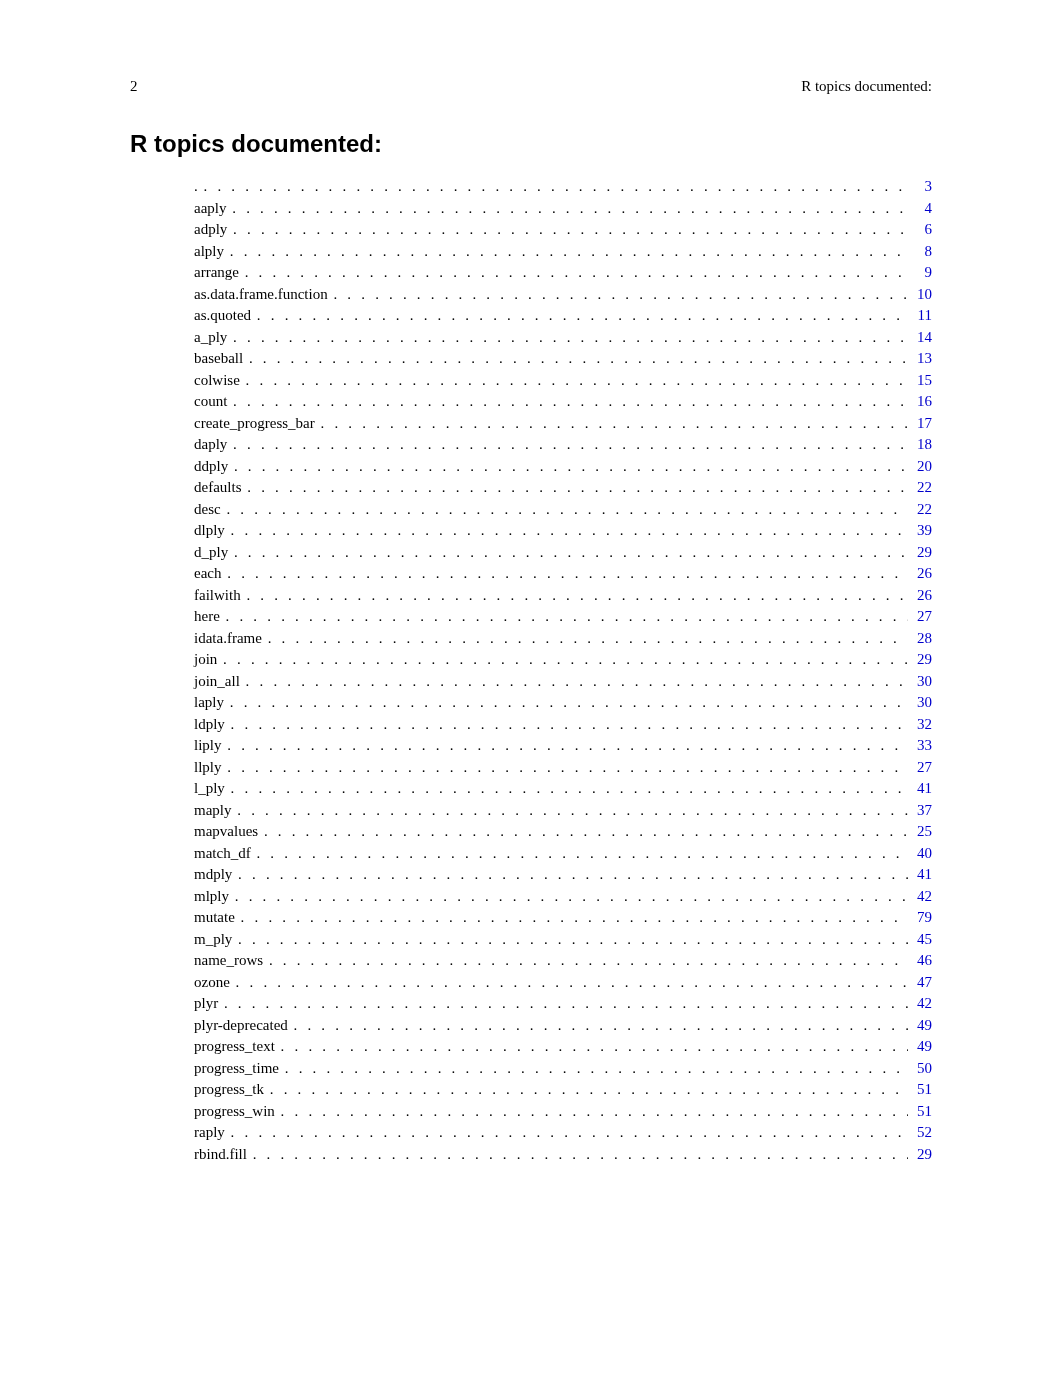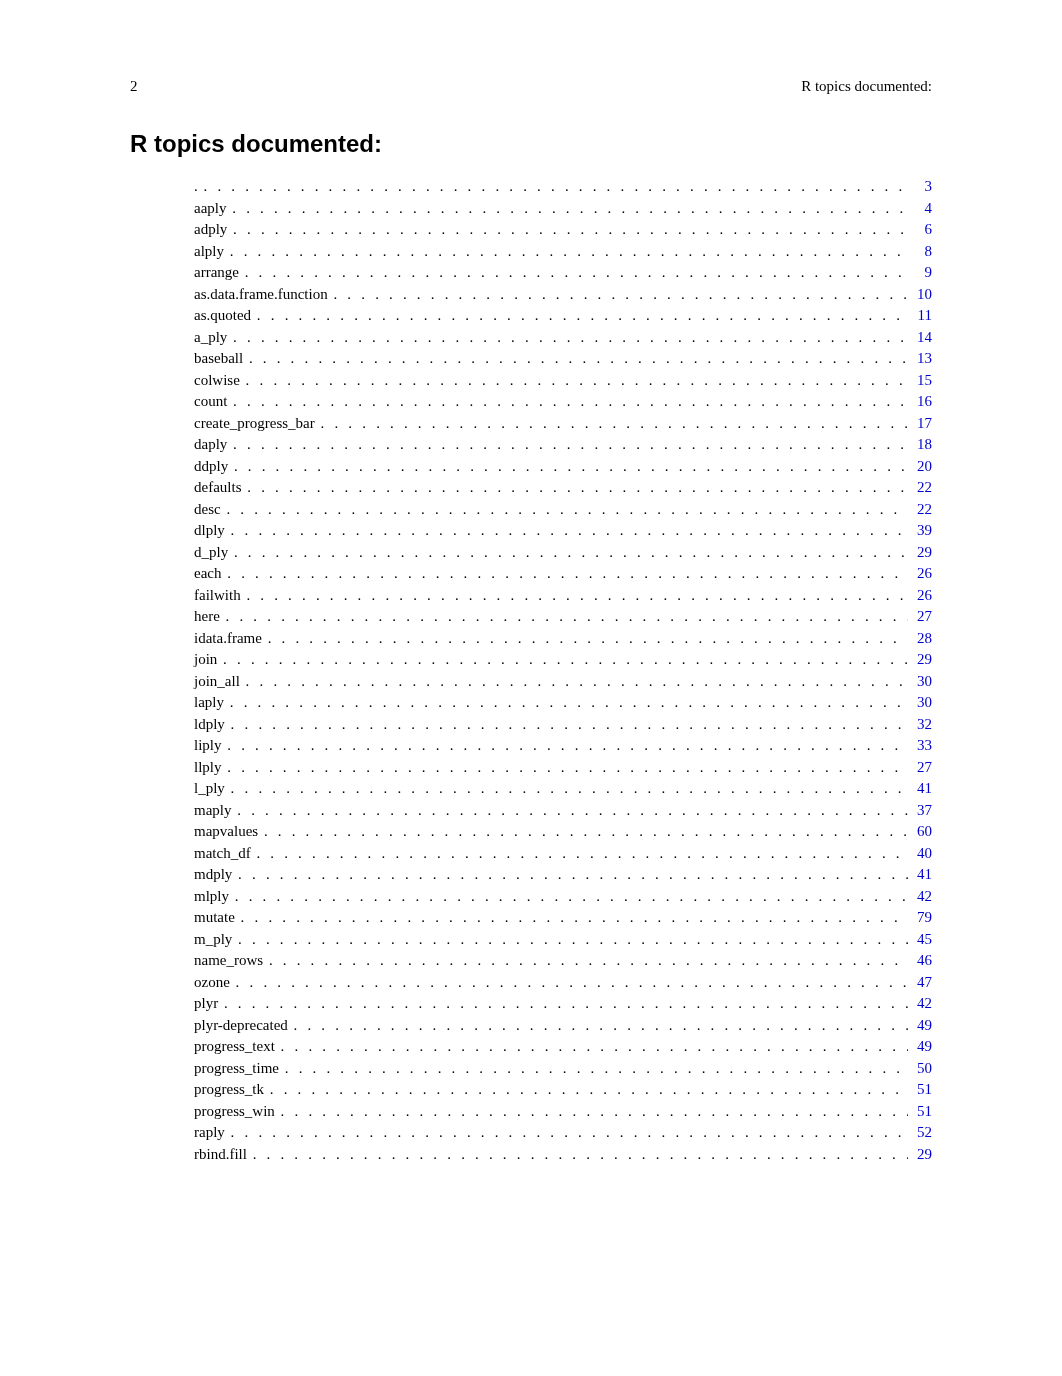--- a/index.html
+++ b/index.html
@@ -222,21 +222,21 @@
       <span class="toc-page">41</span>
     </div>
     <div class="toc-row">
       <span class="toc-label">maply&nbsp;</span>
       <span class="toc-dots">. . . . . . . . . . . . . . . . . . . . . . . . . . . . . . . . . . . . . . . . . . . . . . . . . . . . . . . . . . . . . . . . . . . . . . . . . . . . . . . . . . . . . . . . . . . . . . . . . . . . . . . . . . . . . . . . . . . . . . . . . .</span>
       <span class="toc-page">37</span>
     </div>
     <div class="toc-row">
       <span class="toc-label">mapvalues&nbsp;</span>
       <span class="toc-dots">. . . . . . . . . . . . . . . . . . . . . . . . . . . . . . . . . . . . . . . . . . . . . . . . . . . . . . . . . . . . . . . . . . . . . . . . . . . . . . . . . . . . . . . . . . . . . . . . . . . . . . . . . . . . . . . . . . . . . . . . . .</span>
-      <span class="toc-page">60</span>
+      <span class="toc-page">25</span>
     </div>
     <div class="toc-row">
       <span class="toc-label">match_df&nbsp;</span>
       <span class="toc-dots">. . . . . . . . . . . . . . . . . . . . . . . . . . . . . . . . . . . . . . . . . . . . . . . . . . . . . . . . . . . . . . . . . . . . . . . . . . . . . . . . . . . . . . . . . . . . . . . . . . . . . . . . . . . . . . . . . . . . . . . . . .</span>
       <span class="toc-page">40</span>
     </div>
     <div class="toc-row">
       <span class="toc-label">mdply&nbsp;</span>
       <span class="toc-dots">. . . . . . . . . . . . . . . . . . . . . . . . . . . . . . . . . . . . . . . . . . . . . . . . . . . . . . . . . . . . . . . . . . . . . . . . . . . . . . . . . . . . . . . . . . . . . . . . . . . . . . . . . . . . . . . . . . . . . . . . . .</span>
       <span class="toc-page">41</span>

